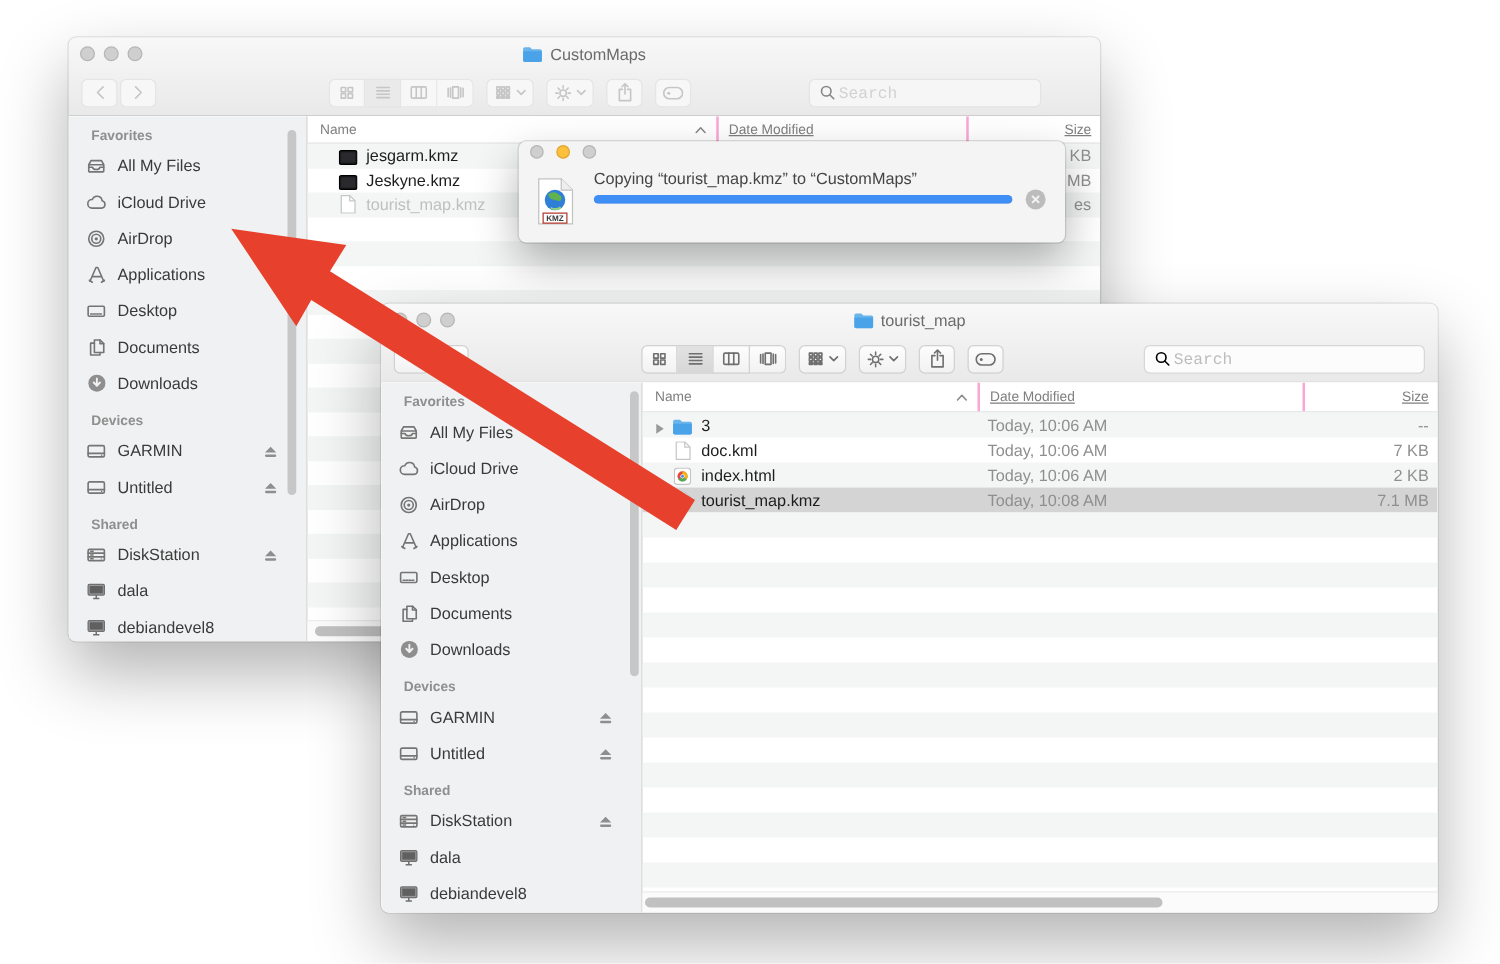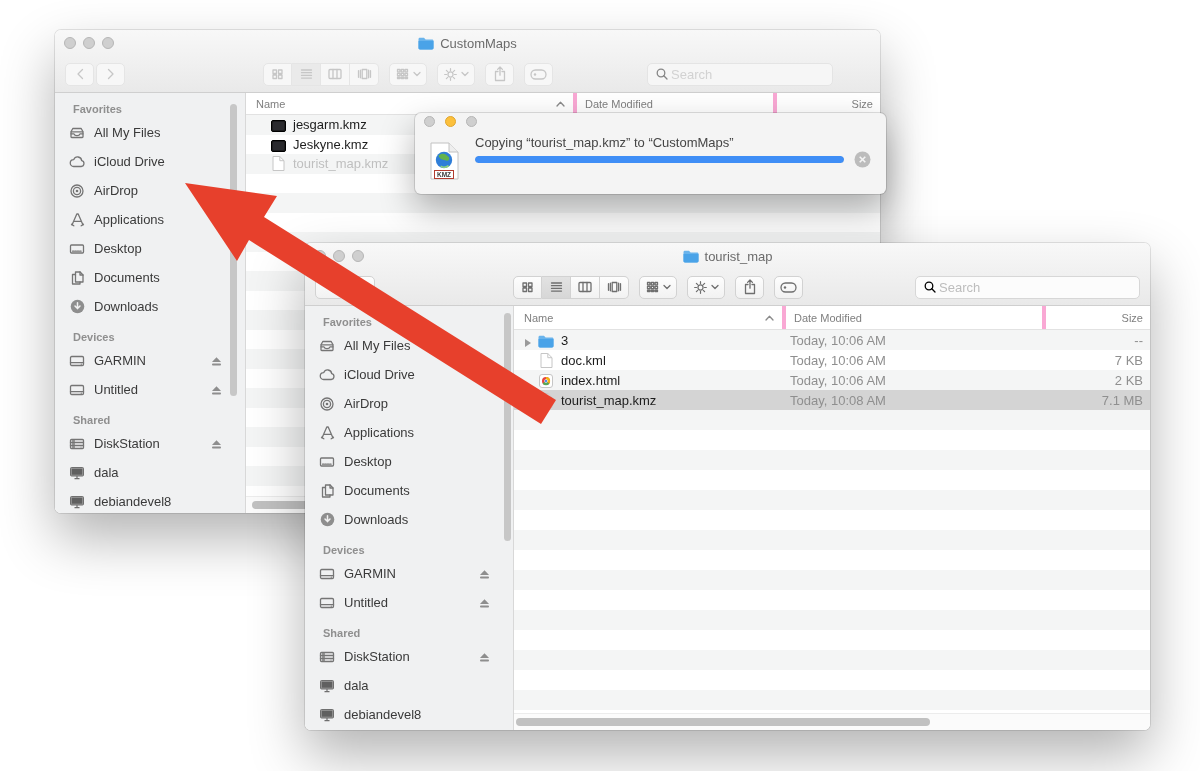--- a/index.html
+++ b/index.html
@@ -30,21 +30,21 @@
   .tb-seg .tb-btn:first-child{border-radius:5px 0 0 5px;border-left-width:1px;}
   .tb-seg .tb-btn:last-child{border-radius:0 5px 5px 0;}
   .tb-seg{margin-left:136px;}
   .tb-single{margin-left:10px;}
   .tb-single .tb-btn{border-radius:5px;}
   .tb-btn.sel{background:linear-gradient(#e2e2e2,#d7d7d7);}
   .search{margin-left:auto;display:flex;align-items:center;height:23px;border:1px solid #d7d7d7;
           border-radius:5px;background:#fcfcfc;box-sizing:border-box;padding:0 7px;}
   .search svg{flex:0 0 auto;}
   .search input{border:0;outline:0;background:transparent;font-size:13px;width:100%;
-          font-family:Liberation Sans, sans-serif;color:#1d4ed8;}
+          font-family:Liberation Mono, monospace;color:#1d4ed8;}
   .search input::placeholder{color:#bdbdbd;}
   .win-back .search{width:186px;margin-right:37px;background:#f6f6f6;border-color:#e4e4e4;}
   .win-front .search{width:225px;}
   
   .win-back .tb-btn{border-color:#e5e5e5;background:#f7f7f7;color:#c6c6c6;}
   .win-back .tb-btn.sel{background:#eaeaea;}
   .win-back .search input::placeholder{color:#d2d2d2;}
   .win-back .search svg{opacity:.45;}
 
   .wbody{position:absolute;top:63px;left:0;right:0;bottom:0;border-radius:0 0 6px 6px;overflow:hidden;background:#fff;}
@@ -61,40 +61,40 @@
   .win-back .vthumb{left:175px;top:11px;height:292px;}
   .win-front .vthumb{left:199px;top:7px;height:228px;}
 
   .listpane{position:absolute;top:0;right:0;bottom:0;}
   .win-back .listpane{left:191px;--wdate:200px;--wsize:107px;--rowh:19.5px;--headh:22px;}
   .win-front .listpane{left:209px;--wdate:260px;--wsize:108px;--rowh:20px;--headh:24px;}
   .cols,.row{display:grid;grid-template-columns:1fr var(--wdate) var(--wsize);align-items:center;}
   .cols{height:var(--headh);font-size:11px;color:#7f7f7f;border-bottom:1px solid #e2e2e2;box-sizing:border-box;}
   .c-name{display:flex;align-items:center;height:100%;padding-left:10px;position:relative;}
   .sorticon{position:absolute;right:8px;color:#8a8a8a;display:flex;}
-  .c-date,.c-size{border-left:4px solid #f9a8d4;height:100%;display:flex;align-items:center;padding-left:8px;box-sizing:border-box;}
+  .c-date,.c-size{border-left:2px solid #f9a8d4;height:100%;display:flex;align-items:center;padding-left:8px;box-sizing:border-box;text-decoration:underline;}
   .c-size{justify-content:flex-end;padding-right:7px;}
   .rows{position:absolute;left:0;right:0;top:var(--headh);bottom:16px;overflow:hidden;}
   .row{height:var(--rowh);font-size:13px;color:#1d1d1d;}
   .row:nth-child(odd){background:#f4f5f5;}
   .row.selected{background:#d4d4d4;}
   .fcell{display:flex;align-items:flex-end;padding-left:10px;overflow:hidden;white-space:nowrap;}
   .spacer{width:14px;flex:0 0 auto;display:flex;align-items:center;color:#9a9a9a;}
   .fico{width:16px;flex:0 0 auto;display:flex;justify-content:center;margin-right:7px;}
   .row .date,.row .size{color:#8f8f8f;padding-left:8px;}
   .row .size{text-align:right;padding-right:7px;}
   .row.ghost .fname{color:#bfbfbf;}
   .hscroll{position:absolute;left:0;right:0;bottom:0;height:16px;background:#fbfbfb;border-top:1px solid #ececec;}
   .hthumb{position:absolute;top:4px;height:8px;border-radius:4px;background:#c1c1c1;}
   .win-back .hthumb{left:6px;width:300px;}
   .win-front .hthumb{left:2px;width:414px;}
 
   
   .dialog{position:absolute;left:415px;top:113px;width:437px;height:81px;z-index:2;background:#f4f4f4;
-          border-radius:6px;box-shadow:0 15px 35px rgba(0,0,0,.30),0 0 0 1px rgba(0,0,0,.12);padding-left:34px;}
+          border-radius:6px;box-shadow:0 15px 35px rgba(0,0,0,.30),0 0 0 1px rgba(0,0,0,.12);}
   .dlights{position:absolute;left:9px;top:3px;display:flex;gap:10px;}
   .dlight{width:11px;height:11px;border-radius:50%;background:#cfcfcf;border:1px solid #b6b6b6;box-sizing:border-box;}
   .dlight.min{background:var(--minimize-yellow,#fcc03c);border-color:#e0a62f;}
   .dicon{position:absolute;left:15px;top:29px;}
   .dmain{position:absolute;left:60px;top:22px;right:42px;}
   .dtitle{font-size:13px;color:#454545;}
   .dbar{margin-top:6px;height:7px;border-radius:3.5px;background:#d8d8d8;overflow:hidden;}
   .dfill{display:block;height:100%;border-radius:3.5px;background:var(--progress-blue,#3f8ef6);}
   .dstatus{margin-top:6px;font-size:11px;color:#a8a8a8;}
   .dcancel{position:absolute;right:15px;top:38px;width:17px;height:17px;border:0;padding:0;background:transparent;display:flex;}

